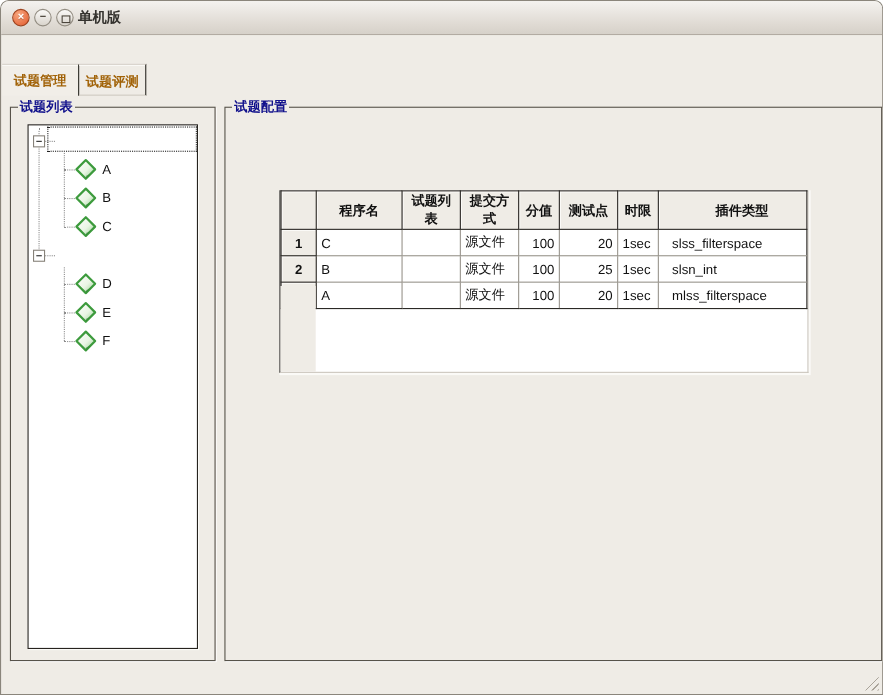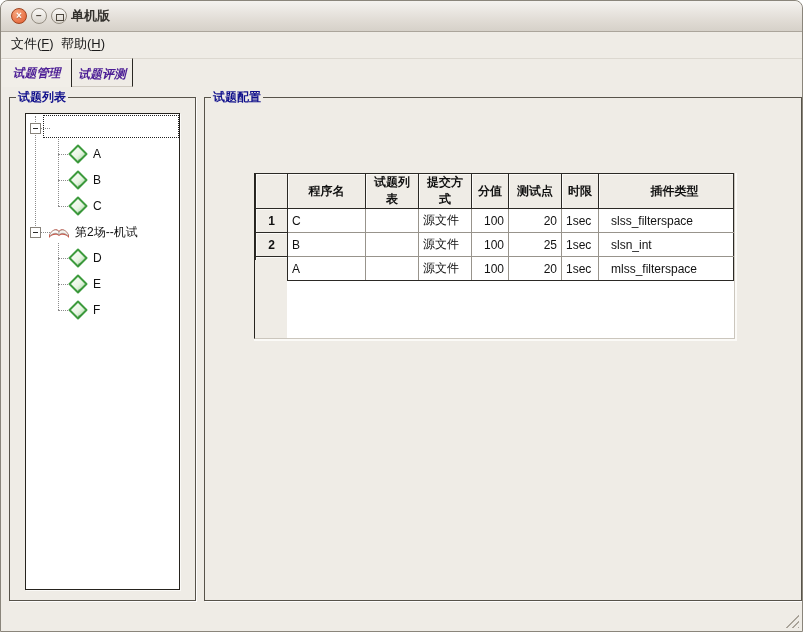--- a/index.html
+++ b/index.html
@@ -21,22 +21,22 @@
   .wtitle{position:absolute;left:70px;top:0;height:30px;line-height:30px;
     font-size:13px;font-weight:bold;color:#34322E;}
   
   .menubar{position:absolute;left:0;top:30px;right:0;height:27px;border-bottom:1px solid #DCD8D0;}
   .menu-item{position:absolute;top:0;height:26px;line-height:26px;font-size:13px;color:#1B1B1B;padding:0 4px;}
   .menu-item u{text-underline-offset:2px;}
   .mi-file{left:6px;} .mi-help{left:56px;}
   
   .tabbar{position:absolute;left:1px;top:57px;height:29px;}
   .tab{float:left;height:29px;line-height:28px;box-sizing:border-box;text-align:center;
-    font-size:12px;font-weight:bold;color:#4c1d95;border-right:1px solid #2A2823;
-    border-top:1px solid #D8D3CB;box-shadow:inset 0 1px 0 #FAF9F6;font-style:italic;}
+    font-size:12px;font-weight:bold;color:#a16207;border-right:1px solid #2A2823;
+    border-top:1px solid #D8D3CB;box-shadow:inset 0 1px 0 #FAF9F6;}
   .tab.sel{border-bottom:none;background:#F1EEE8;}
   .tab.unsel{border-bottom:1px solid #CFCAC1;padding-top:1px;}
   .tab1{width:70px;} .tab2{width:61px;} .tab3{width:74px;}
   
   fieldset.gbox{position:absolute;margin:0;padding:0;border:1px solid #57534A;
     box-shadow:1px 1px 0 rgba(255,255,255,.9);}
   fieldset.gbox legend{font-size:12px;font-weight:bold;color:#11118C;margin-left:6px;padding:0 2px;}
   .gbox-left{left:8px;top:88px;width:185px;height:510px;}
   .gbox-right{left:203px;top:88px;width:596px;height:510px;}
   
@@ -100,24 +100,20 @@
 
   <div class="titlebar">
     <div class="tbtn close">×</div>
     <div class="tbtn minmax min">−</div>
     <div class="tbtn minmax max">
         <span class="maxbox"></span>
       </div>
     <div class="wtitle">单机版</div>
   </div>
 
-  <div class="menubar">
-    <span class="menu-item mi-file"><span>文件(</span><u>F</u><span>)</span></span>
-    <span class="menu-item mi-help"><span>帮助(</span><u>H</u><span>)</span></span>
-  </div>
 
   <div class="tabbar">
     <div class="tab tab1 sel">试题管理</div>
     <div class="tab tab2 unsel">试题评测</div>
   </div>
 
   <fieldset class="gbox gbox-left">
     <legend>试题列表</legend>
   </fieldset>
 
@@ -157,26 +153,20 @@
           </svg>
         <span class="lbl">B</span>
       </div>
       <div class="tree-row" style="left:42px;top:80px">
         <svg class="icon-diamond" viewBox="0 0 20 20">
             <use href="#diamondico"></use>
           </svg>
         <span class="lbl">C</span>
       </div>
 
-      <div class="tree-row" style="left:22px;top:106px">
-        <svg class="icon-book" viewBox="0 0 22 18">
-            <use href="#bookico"></use>
-          </svg>
-        <span class="lbl">第2场--机试</span>
-      </div>
       <div class="tree-row" style="left:42px;top:132px">
         <svg class="icon-diamond" viewBox="0 0 20 20">
             <use href="#diamondico"></use>
           </svg>
         <span class="lbl">D</span>
       </div>
       <div class="tree-row" style="left:42px;top:158px">
         <svg class="icon-diamond" viewBox="0 0 20 20">
             <use href="#diamondico"></use>
           </svg>

